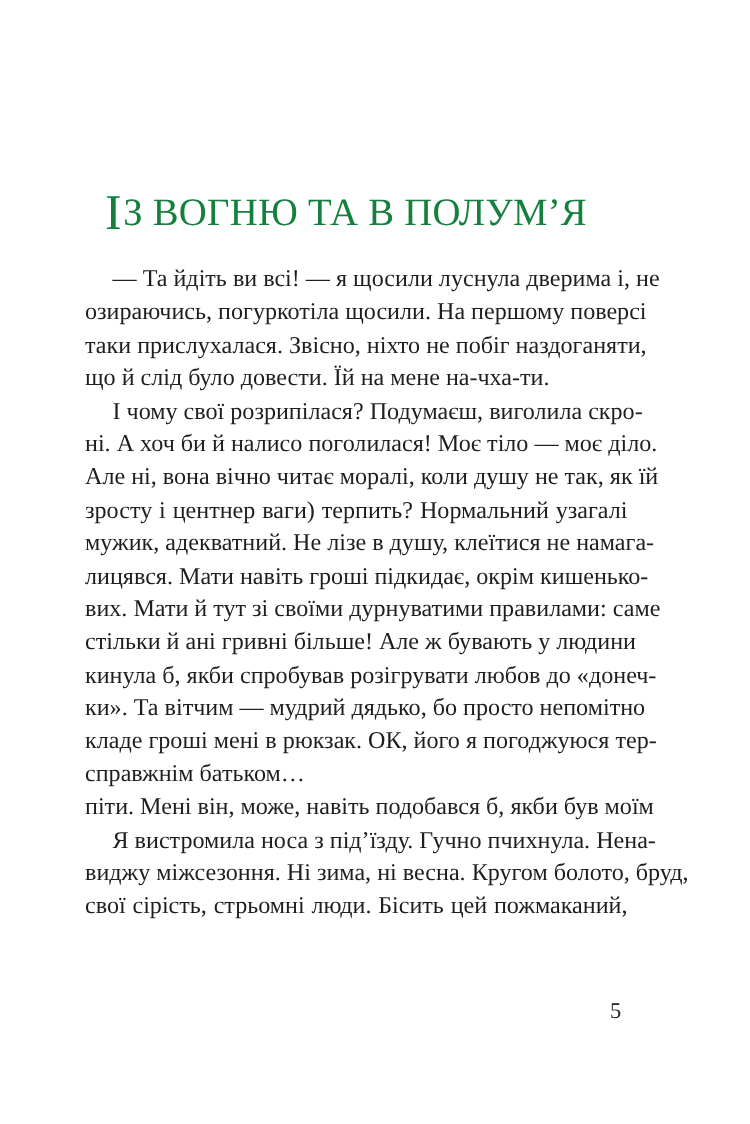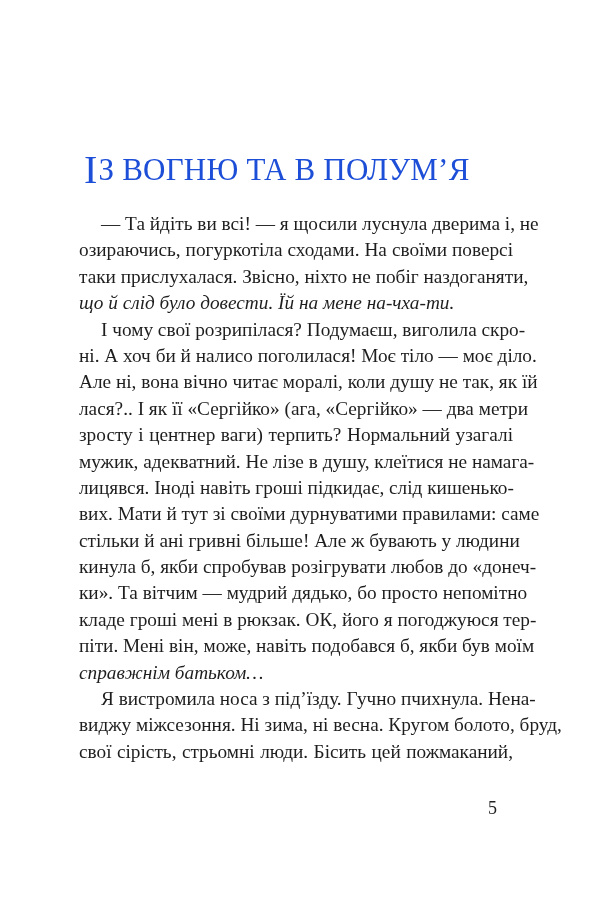--- a/index.html
+++ b/index.html
@@ -24,46 +24,45 @@
     .chapter-title {
       position: absolute;
       left: 84px;
       top: 151px;
       margin: 0;
       font-weight: normal;
       font-size: 31px;
       letter-spacing: 0.2px;
       line-height: 38px;
       white-space: nowrap;
-      color: #1d4ed8;
+      color: #15803d;
     }
     .chapter-title .initial {
       font-size: 40px;
       line-height: 38px;
       vertical-align: -3px;
       margin-right: 1px;
     }
     .body-text {
       position: absolute;
-      left: 79px;
+      left: 68px;
       top: 211px;
       width: 434px;
     }
     .line {
       display: block;
       height: 26.4px;
       line-height: 26.4px;
       font-size: 19.3px;
       white-space: nowrap;
       text-align: justify;
       text-align-last: justify;
     }
     .line.last {
       text-align-last: left;
-      font-style: italic;
     }
     .line.indent {
       padding-left: 22px;
     }
     .page-number {
       position: absolute;
       left: 488px;
       top: 797px;
       font-size: 18px;
       line-height: 22px;
@@ -74,40 +73,39 @@
 <body>
 
 <div class="page">
 
   <h1 class="chapter-title"><span class="initial">І</span><span>З ВОГНЮ ТА В ПОЛУМ’Я</span></h1>
 
   <div class="body-text">
 
     <div>
       <span class="line indent">— Та йдіть ви всі! — я щосили луснула дверима і, не</span>
-      <span class="line">озираючись, погуркотіла сходами. На своїми поверсі</span>
+      <span class="line">озираючись, погуркотіла щосили. На першому поверсі</span>
       <span class="line">таки прислухалася. Звісно, ніхто не побіг наздоганяти,</span>
       <span class="line last">що й слід було довести. Їй на мене на-чха-ти.</span>
     </div>
 
     <div>
       <span class="line indent">І чому свої розрипілася? Подумаєш, виголила скро-</span>
       <span class="line">ні. А хоч би й налисо поголилася! Моє тіло — моє діло.</span>
       <span class="line">Але ні, вона вічно читає моралі, коли душу не так, як їй</span>
-      <span class="line">лася?.. І як її «Сергійко» (ага, «Сергійко» — два метри</span>
       <span class="line">зросту і центнер ваги) терпить? Нормальний узагалі</span>
       <span class="line">мужик, адекватний. Не лізе в душу, клеїтися не намага-</span>
-      <span class="line">лицявся. Іноді навіть гроші підкидає, слід кишенько-</span>
+      <span class="line">лицявся. Мати навіть гроші підкидає, окрім кишенько-</span>
       <span class="line">вих. Мати й тут зі своїми дурнуватими правилами: саме</span>
       <span class="line">стільки й ані гривні більше! Але ж бувають у людини</span>
       <span class="line">кинула б, якби спробував розігрувати любов до «донеч-</span>
       <span class="line">ки». Та вітчим — мудрий дядько, бо просто непомітно</span>
       <span class="line">кладе гроші мені в рюкзак. ОК, його я погоджуюся тер-</span>
+      <span class="line last">справжнім батьком…</span>
       <span class="line">піти. Мені він, може, навіть подобався б, якби був моїм</span>
-      <span class="line last">справжнім батьком…</span>
     </div>
 
     <div>
       <span class="line indent">Я вистромила носа з під’їзду. Гучно пчихнула. Нена-</span>
       <span class="line">виджу міжсезоння. Ні зима, ні весна. Кругом болото, бруд,</span>
       <span class="line">свої сірість, стрьомні люди. Бісить цей пожмаканий,</span>
     </div>
   </div>
 
   <div class="page-number">5</div>

